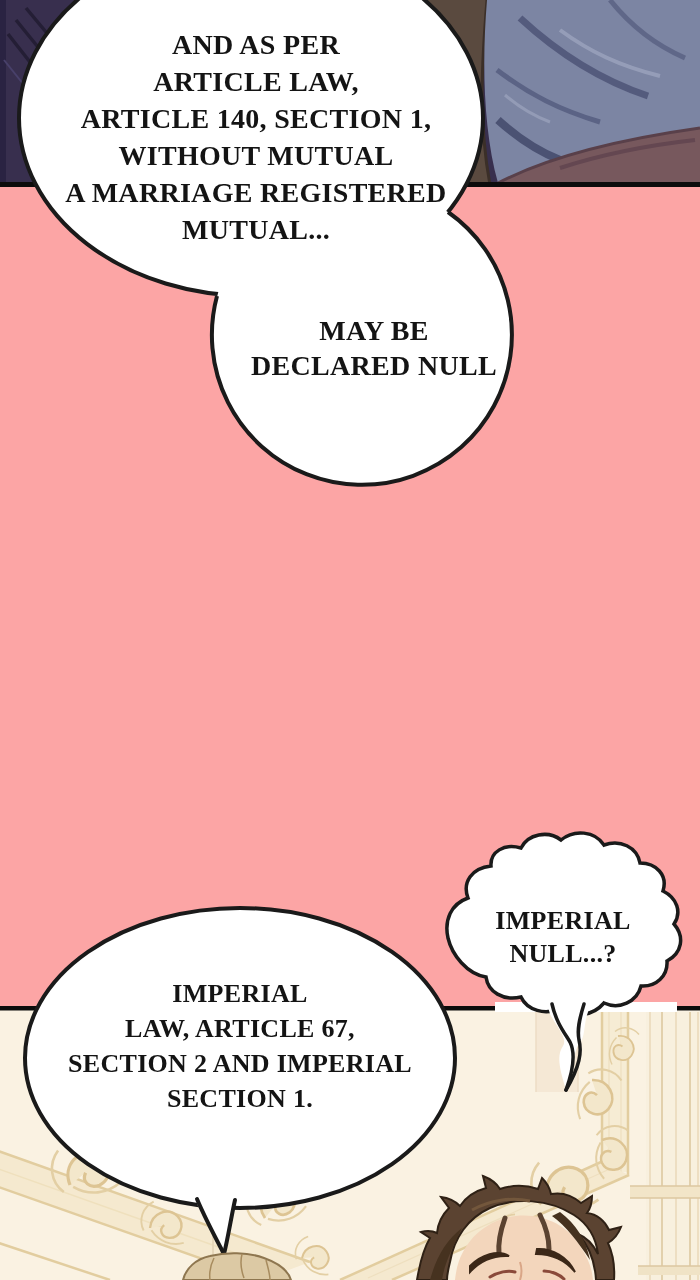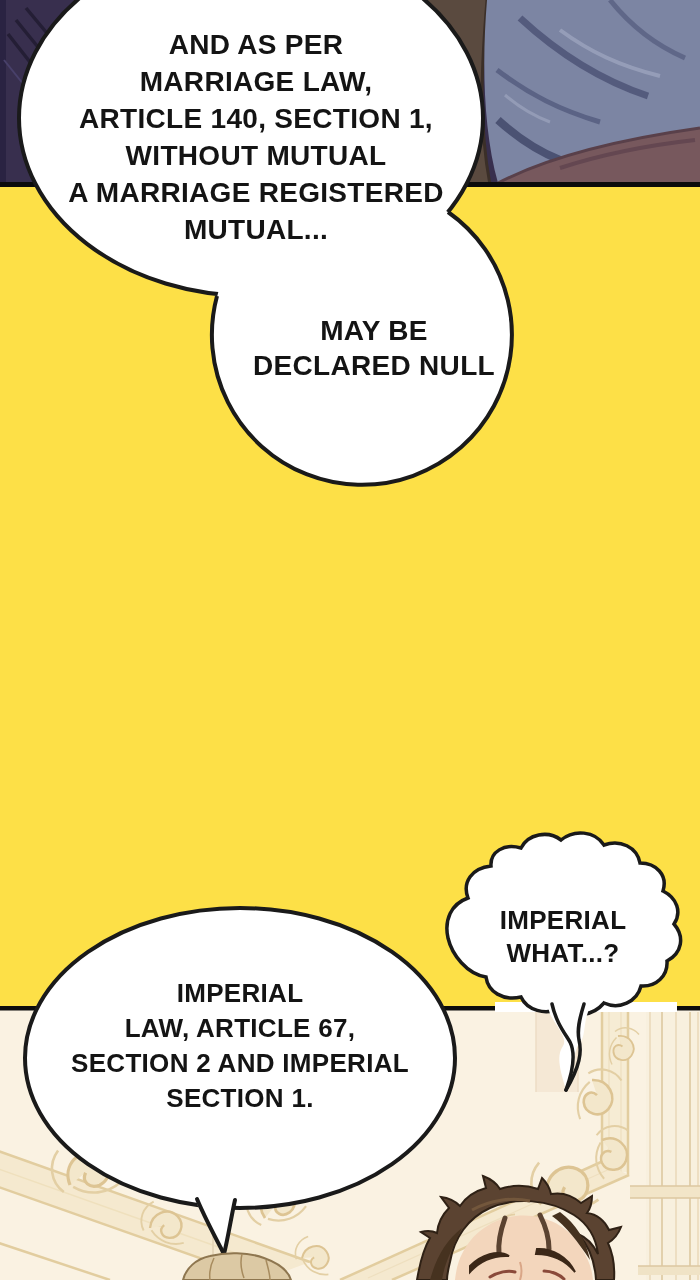--- a/index.html
+++ b/index.html
@@ -1,18 +1,18 @@
 <!DOCTYPE html>
 <html><head>
 <meta charset="utf-8">
 <style>
   html,body{margin:0;padding:0;background:#ffffff;}
   .stage{
-    position:relative;width:700px;height:1280px;overflow:hidden;background:#fde047;
-    font-family:Liberation Sans, sans-serif;
+    position:relative;width:700px;height:1280px;overflow:hidden;background:#fca5a5;
+    font-family:Liberation Serif, serif;
   }
   .stage svg{position:absolute;left:0;top:0;}
   .btext{
     position:absolute;z-index:5;text-align:center;color:#141414;
     font-weight:700;letter-spacing:.3px;
   }
   .btext .line{white-space:nowrap;}
   .t1{left:41px;top:26px;width:430px;font-size:28px;line-height:37px;}
   .t2{left:234px;top:313px;width:280px;font-size:28px;line-height:35px;}
   .t3{left:40px;top:976px;width:400px;font-size:26px;line-height:35px;}
@@ -195,36 +195,36 @@
       <path d="M470,1272 C480,1261 494,1255 509,1256 C498,1249 481,1255 470,1266 Z" fill="#3c2818" stroke="#3c2818" stroke-width="2"></path>
       <path d="M536,1254 C552,1254 566,1261 575,1272 C568,1257 552,1248 537,1249 Z" fill="#3c2818" stroke="#3c2818" stroke-width="2"></path>
       <path d="M520,1262 C522,1268 522,1274 520,1280" stroke="#d9a687" stroke-width="2" fill="none"></path>
       <path d="M490,1277 C498,1272 508,1270 515,1272" stroke="#8a4a3a" stroke-width="3" fill="none" stroke-linecap="round"></path>
       <path d="M544,1271 C552,1271 560,1275 564,1279" stroke="#8a4a3a" stroke-width="3" fill="none" stroke-linecap="round"></path>
     </g>
   </svg>
 
   <div class="btext t1">
     <div class="line">AND AS PER</div>
-    <div class="line">MARRIAGE LAW,</div>
+    <div class="line">ARTICLE LAW,</div>
     <div class="line">ARTICLE 140, SECTION 1,</div>
     <div class="line">WITHOUT MUTUAL</div>
     <div class="line">A MARRIAGE REGISTERED</div>
     <div class="line">MUTUAL...</div>
   </div>
 
   <div class="btext t2">
     <div class="line">MAY BE</div>
     <div class="line">DECLARED NULL</div>
   </div>
 
   <div class="btext t3">
     <div class="line">IMPERIAL</div>
     <div class="line">LAW, ARTICLE 67,</div>
     <div class="line">SECTION 2 AND IMPERIAL</div>
     <div class="line">SECTION 1.</div>
   </div>
 
   <div class="btext t4">
     <div class="line">IMPERIAL</div>
-    <div class="line">WHAT...?</div>
+    <div class="line">NULL...?</div>
   </div>
 </div>
 
 </body></html>

